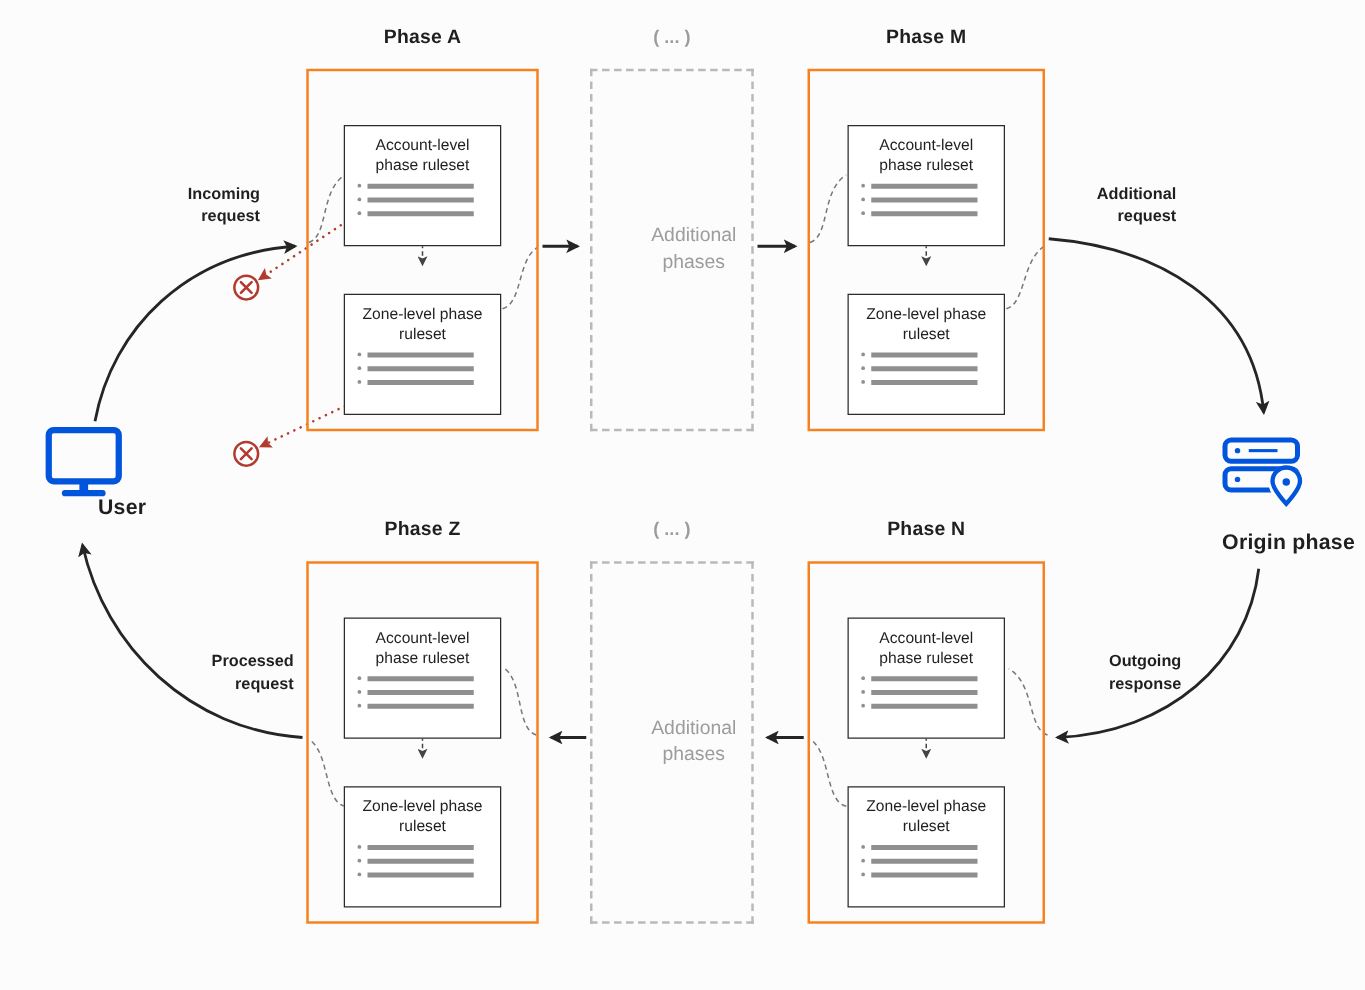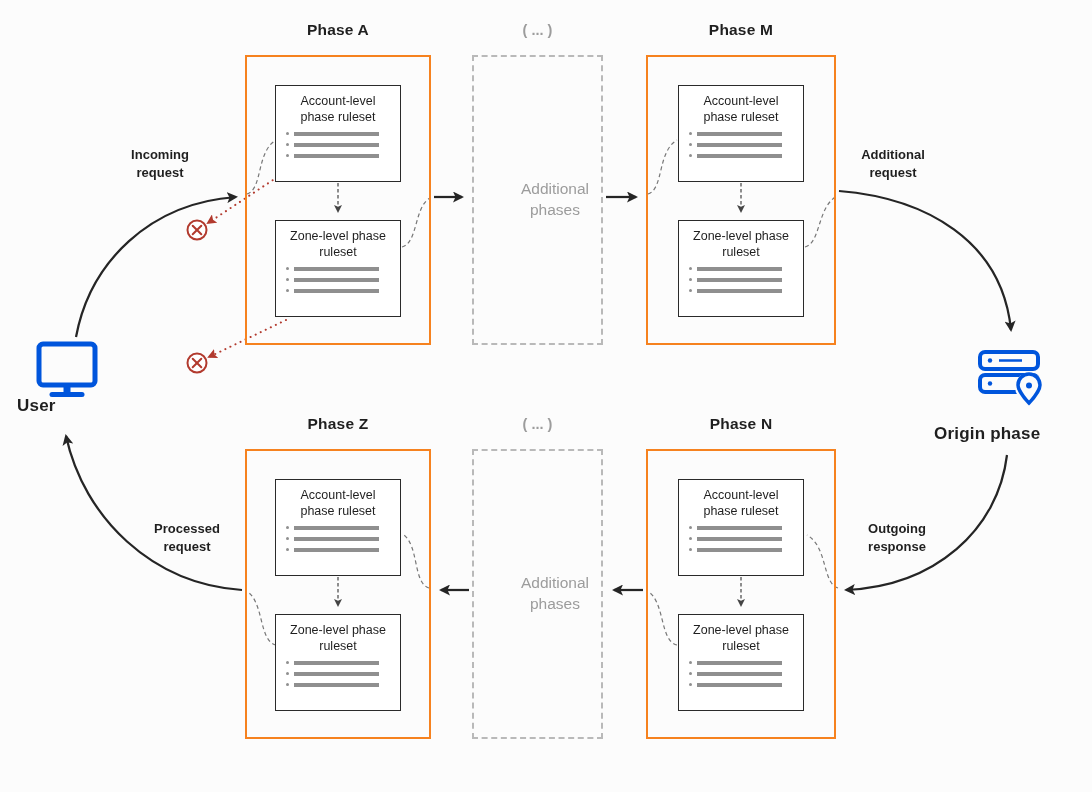--- a/index.html
+++ b/index.html
@@ -15,31 +15,31 @@
   .phase-title{font-weight:700;font-size:15.5px;text-align:center;letter-spacing:.2px}
   .phase-box{border:2px solid var(--phase-border-orange,#f6821f)}
 
   .add-header{color:var(--muted-gray,#9c9c9c);font-size:14.5px;font-weight:600;text-align:center}
   .add-box{border:2px dashed #b9b9b9;display:flex;align-items:center;justify-content:flex-end}
   .add-label{color:var(--muted-gray,#9c9c9c);font-size:15.5px;line-height:1.35;text-align:center;width:92px}
 
   .ruleset{
     position:absolute;left:50%;transform:translateX(-50%);
     width:126px;height:97px;border:1.5px solid #2a2a2a;background:#fff;
-    box-sizing:border-box;padding:7px 10px 0;
+    box-sizing:border-box;padding:7px 10px 0;margin-top:15px;
   }
   .ruleset-title{font-size:12.5px;line-height:1.3;text-align:center;color:#1f1f1f}
   .ruleset-lines{margin-top:6px;display:flex;flex-direction:column;gap:7px}
   .rline{display:flex;align-items:center;gap:5px}
   .rline .dot{width:3px;height:3px;border-radius:50%;background:#8f8f8f;flex:none}
   .rline .bar{height:4px;background:#8f8f8f;width:82%}
 
-  .flow-label{font-weight:700;font-size:13px;line-height:1.35;text-align:center}
+  .flow-label{font-weight:700;font-size:13px;line-height:1.35;text-align:right}
   .block-note{color:var(--block-red,#b23a2e);font-size:13px;line-height:1.4}
-  .endpoint-label{font-weight:700;font-size:17px;text-align:left;letter-spacing:.2px}
+  .endpoint-label{font-weight:700;font-size:17px;text-align:right;letter-spacing:.2px}
 
   
   .flow{fill:none;stroke:#252525;stroke-width:2.25px}
   .dashcurve{fill:none;stroke:#777;stroke-width:1.2px;stroke-dasharray:4 3}
   .dasharrow{fill:none;stroke:#444;stroke-width:1.2px;stroke-dasharray:3.5 2.5}
   .reddot{fill:none;stroke:var(--block-red,#b23a2e);stroke-width:2px;stroke-dasharray:0.1 5.5;stroke-linecap:round}
   .xcircle{fill:#fff;stroke:var(--block-red,#b23a2e);stroke-width:2px}
   .xmark{stroke:var(--block-red,#b23a2e);stroke-width:2px;stroke-linecap:round}
   .blue-stroke{stroke:var(--endpoint-blue,#0055dc);fill:none}
   .blue-fill{fill:var(--endpoint-blue,#0055dc)}

